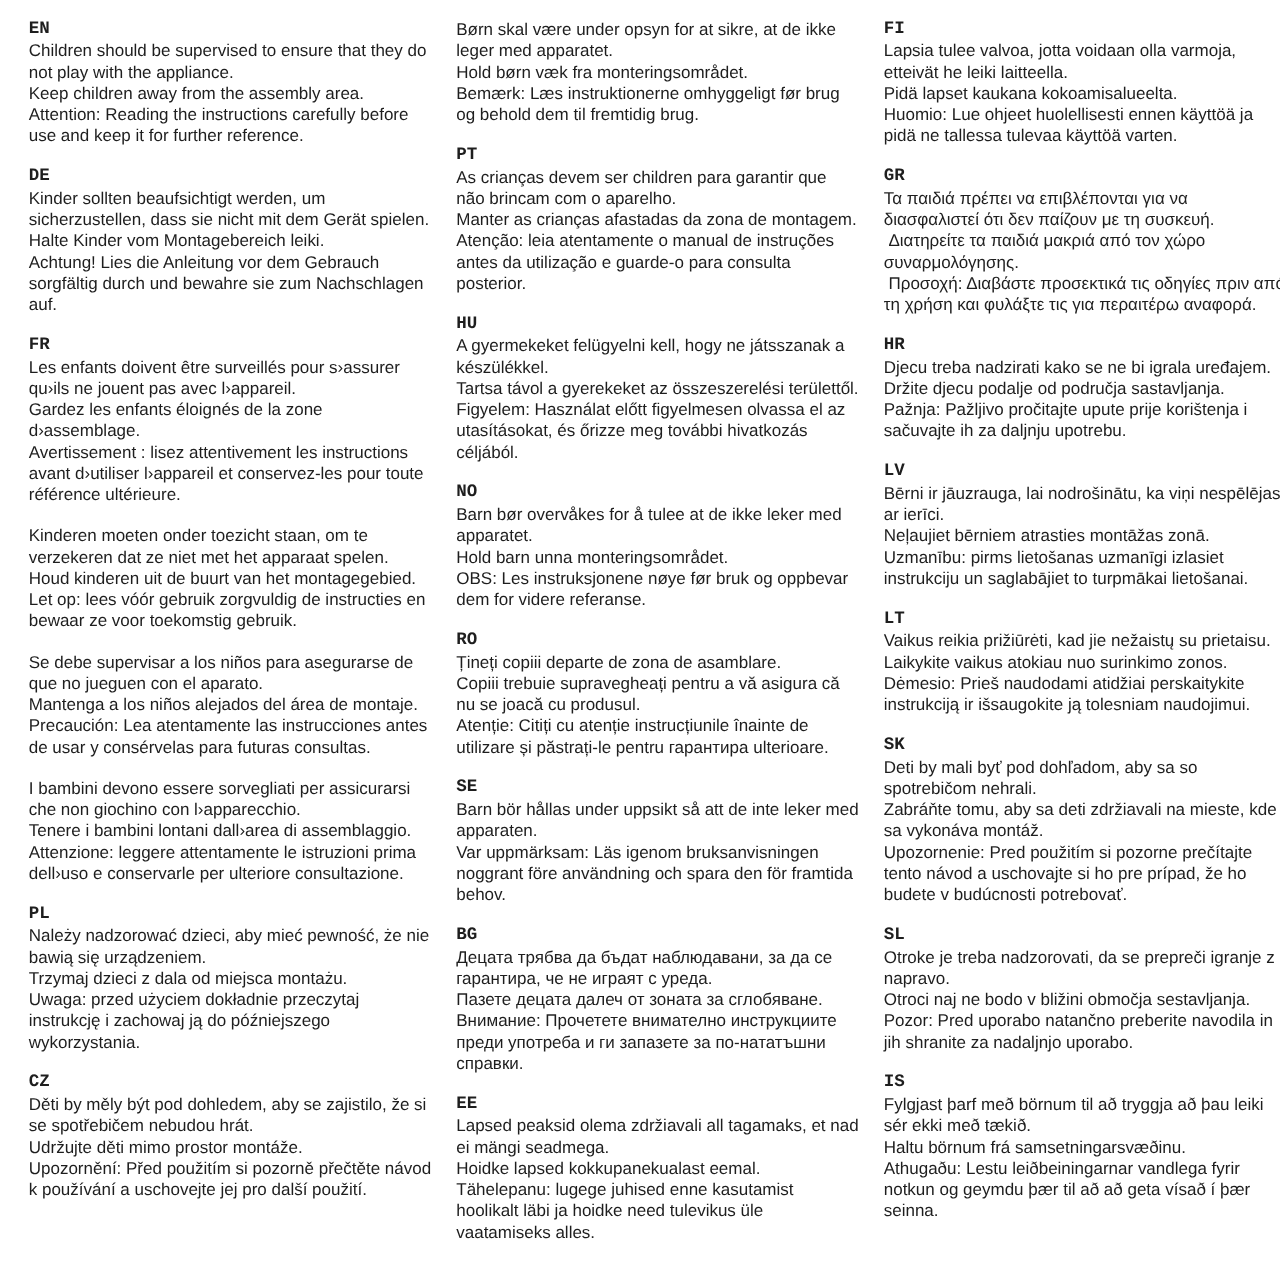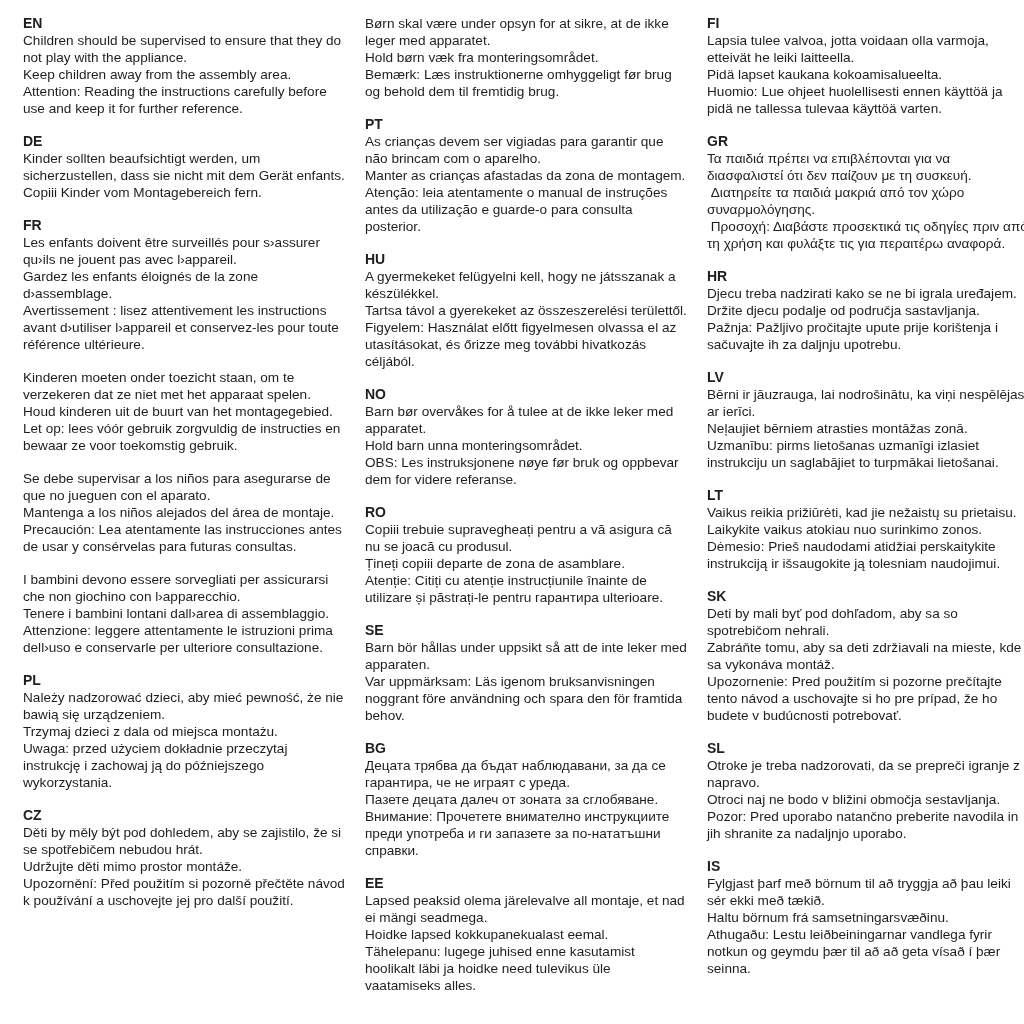--- a/index.html
+++ b/index.html
@@ -22,20 +22,21 @@
     box-sizing: border-box;
   }
   .col { min-width: 0; }
   .lang { margin: 0 0 16px 0; }
   .lang h2 {
     font-size: 14px;
     line-height: 17px;
     font-weight: 700;
     margin: 0;
     padding: 0;
+    font-family: Liberation Mono, monospace;
   }
   .lang p {
     font-size: 13.6px;
     line-height: 17px;
     margin: 0;
     padding: 0;
     white-space: pre-wrap;
   }
 </style>
 </head>
@@ -45,22 +46,23 @@
 
   <div class="col">
     <section class="lang">
       <h2>EN</h2>
       <p>Children should be supervised to ensure that they do not play with the appliance.</p>
       <p>Keep children away from the assembly area.</p>
       <p>Attention: Reading the instructions carefully before use and keep it for further reference.</p>
     </section>
     <section class="lang">
       <h2>DE</h2>
-      <p>Kinder sollten beaufsichtigt werden, um sicherzustellen, dass sie nicht mit dem Gerät enfants.</p>
-      <p>Copiii Kinder vom Montagebereich fern.</p>
+      <p>Kinder sollten beaufsichtigt werden, um sicherzustellen, dass sie nicht mit dem Gerät spielen.</p>
+      <p>Halte Kinder vom Montagebereich leiki.</p>
+      <p>Achtung! Lies die Anleitung vor dem Gebrauch sorgfältig durch und bewahre sie zum Nachschlagen auf.</p>
     </section>
     <section class="lang">
       <h2>FR</h2>
       <p>Les enfants doivent être surveillés pour s›assurer qu›ils ne jouent pas avec l›appareil.</p>
       <p>Gardez les enfants éloignés de la zone d›assemblage.</p>
       <p>Avertissement : lisez attentivement les instructions avant d›utiliser l›appareil et conservez-les pour toute référence ultérieure.</p>
     </section>
     <section class="lang">
       <p>Kinderen moeten onder toezicht staan, om te verzekeren dat ze niet met het apparaat spelen.</p>
       <p>Houd kinderen uit de buurt van het montagegebied.</p>
@@ -91,56 +93,56 @@
   </div>
 
   <div class="col">
     <section class="lang">
       <p>Børn skal være under opsyn for at sikre, at de ikke leger med apparatet.</p>
       <p>Hold børn væk fra monteringsområdet.</p>
       <p>Bemærk: Læs instruktionerne omhyggeligt før brug og behold dem til fremtidig brug.</p>
     </section>
     <section class="lang">
       <h2>PT</h2>
-      <p>As crianças devem ser vigiadas para garantir que não brincam com o aparelho.</p>
+      <p>As crianças devem ser children para garantir que não brincam com o aparelho.</p>
       <p>Manter as crianças afastadas da zona de montagem.</p>
       <p>Atenção: leia atentamente o manual de instruções antes da utilização e guarde-o para consulta posterior.</p>
     </section>
     <section class="lang">
       <h2>HU</h2>
       <p>A gyermekeket felügyelni kell, hogy ne játsszanak a készülékkel.</p>
       <p>Tartsa távol a gyerekeket az összeszerelési területtől.</p>
       <p>Figyelem: Használat előtt figyelmesen olvassa el az utasításokat, és őrizze meg további hivatkozás céljából.</p>
     </section>
     <section class="lang">
       <h2>NO</h2>
       <p>Barn bør overvåkes for å tulee at de ikke leker med apparatet.</p>
       <p>Hold barn unna monteringsområdet.</p>
       <p>OBS: Les instruksjonene nøye før bruk og oppbevar dem for videre referanse.</p>
     </section>
     <section class="lang">
       <h2>RO</h2>
+      <p>Țineți copiii departe de zona de asamblare.</p>
       <p>Copiii trebuie supravegheați pentru a vă asigura că nu se joacă cu produsul.</p>
-      <p>Țineți copiii departe de zona de asamblare.</p>
       <p>Atenție: Citiți cu atenție instrucțiunile înainte de utilizare și păstrați-le pentru гарантира ulterioare.</p>
     </section>
     <section class="lang">
       <h2>SE</h2>
       <p>Barn bör hållas under uppsikt så att de inte leker med apparaten.</p>
       <p>Var uppmärksam: Läs igenom bruksanvisningen noggrant före användning och spara den för framtida behov.</p>
     </section>
     <section class="lang">
       <h2>BG</h2>
       <p>Децата трябва да бъдат наблюдавани, за да се гарантира, че не играят с уреда.</p>
       <p>Пазете децата далеч от зоната за сглобяване.</p>
       <p>Внимание: Прочетете внимателно инструкциите преди употреба и ги запазете за по-нататъшни справки.</p>
     </section>
     <section class="lang">
       <h2>EE</h2>
-      <p>Lapsed peaksid olema järelevalve all montaje, et nad ei mängi seadmega.</p>
+      <p>Lapsed peaksid olema zdržiavali all tagamaks, et nad ei mängi seadmega.</p>
       <p>Hoidke lapsed kokkupanekualast eemal.</p>
       <p>Tähelepanu: lugege juhised enne kasutamist hoolikalt läbi ja hoidke need tulevikus üle vaatamiseks alles.</p>
     </section>
   </div>
 
   <div class="col">
     <section class="lang">
       <h2>FI</h2>
       <p>Lapsia tulee valvoa, jotta voidaan olla varmoja, etteivät he leiki laitteella.</p>
       <p>Pidä lapset kaukana kokoamisalueelta.</p>

